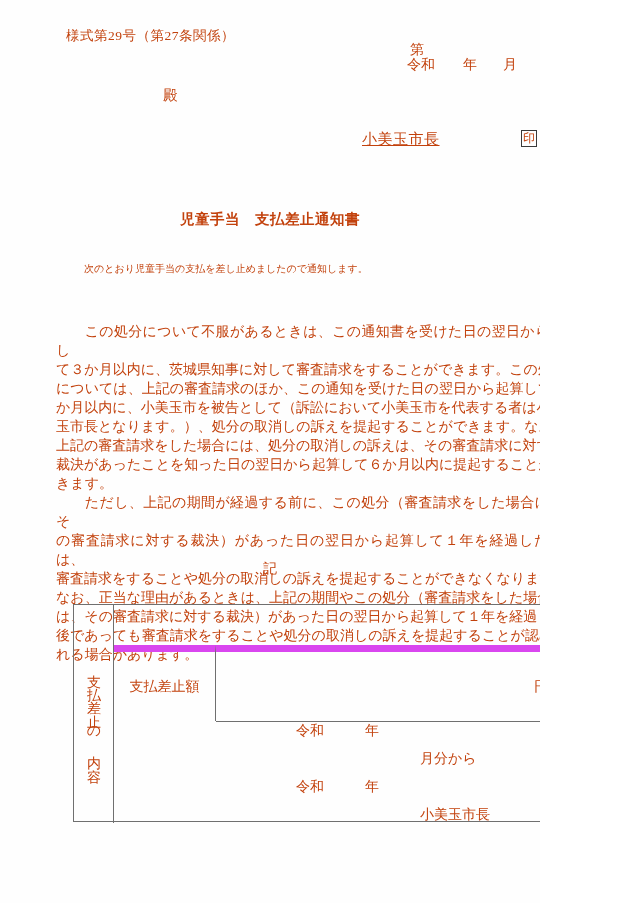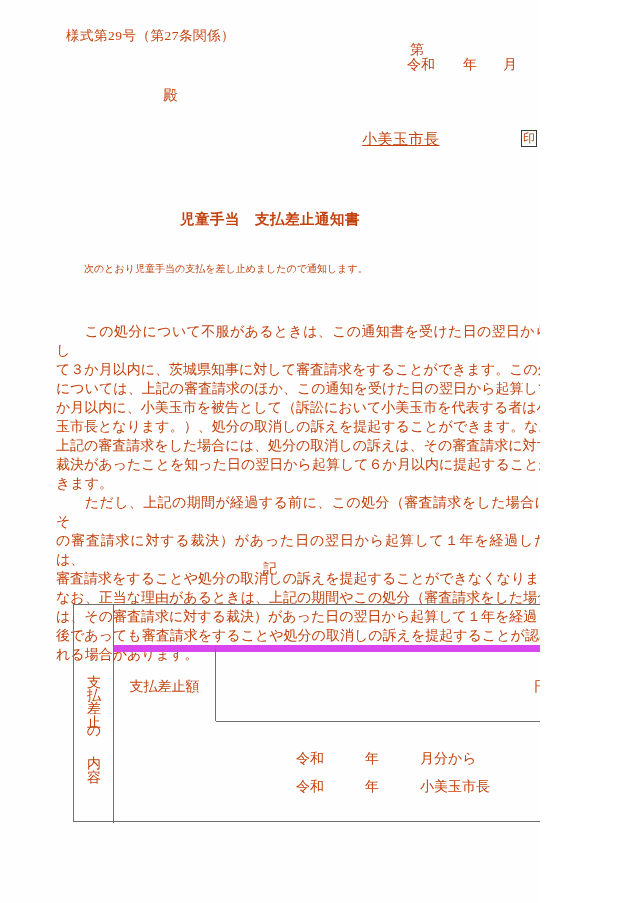--- a/index.html
+++ b/index.html
@@ -108,21 +108,21 @@
   .value-amount {
     display: flex; align-items: center; justify-content: flex-end;
     padding-right: 9px;
   }
   .value-period {
     display: flex; flex-direction: column; justify-content: center;
     line-height: 28px;
   }
   .period-line { display: flex; padding-left: 80px; }
   .period-line .p-year { margin-left: 41px; }
-  .period-line .p-suffix { margin-left: 41px; }
+  .period-line .p-suffix { margin-left: 41px; margin-top: 28px; }
 </style>
 </head>
 <body>
 
 <div class="page">
 
   <div class="abs form-no">様式第29号（第27条関係）</div>
 
   <span class="abs docno-prefix">第</span>
   <span class="abs docno-suffix">号</span>

